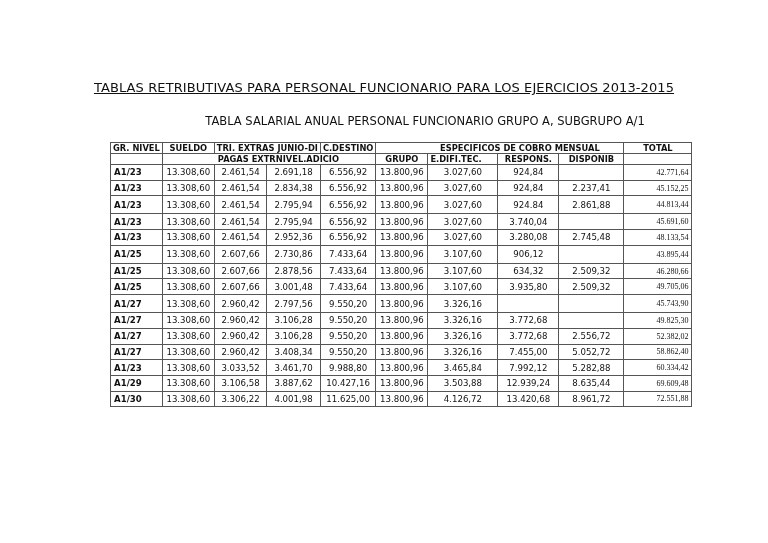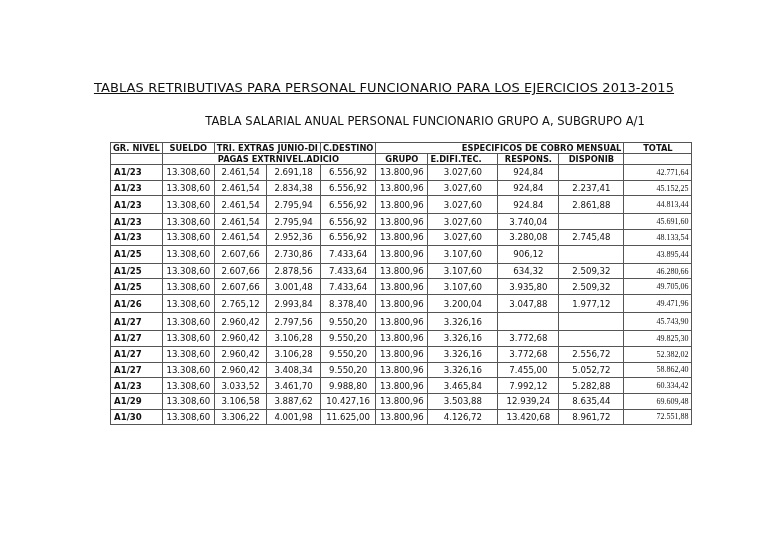--- a/index.html
+++ b/index.html
@@ -35,21 +35,21 @@
       <col style="width:61px">
     <col style="width:65px">
       <col style="width:68px">
   </colgroup>
   <tbody>
       <tr class="hdr">
     <td class="hl">GR. NIVEL</td>
     <td class="hc">SUELDO</td>
     <td class="hl" colspan="2">TRI. EXTRAS JUNIO-DI</td>
     <td class="hl">C.DESTINO</td>
-    <td class="hr" colspan="4" style="text-align:right;padding-left:42px"><span>ESPECIFICOS DE COBRO MENSUAL</span></td>
+    <td class="hr" colspan="4" style="text-align:center;padding-left:42px"><span>ESPECIFICOS DE COBRO MENSUAL</span></td>
     <td class="hc">TOTAL</td>
   </tr>
   <tr class="hdr">
     <td></td>
     <td colspan="4" style="padding-left:55px"><span>PAGAS EXTR</span><span>NIVEL.ADICIO</span></td>
     <td class="hr">GRUPO</td>
     <td class="hl">E.DIFI.TEC.</td>
     <td class="hc">RESPONS.</td>
     <td class="hc">DISPONIB</td>
     <td></td>
@@ -146,32 +146,20 @@
         <td class="num">2.607,66</td>
         <td class="num">3.001,48</td>
         <td class="num">7.433,64</td>
         <td class="num">13.800,96</td>
         <td class="num">3.107,60</td>
         <td class="num">3.935,80</td>
         <td class="num">2.509,32</td>
         <td class="tot">49.705,06</td>
       </tr>
       <tr class="tall">
-        <td class="c-nivel">A1/26</td>
-        <td class="num">13.308,60</td>
-        <td class="num">2.765,12</td>
-        <td class="num">2.993,84</td>
-        <td class="num">8.378,40</td>
-        <td class="num">13.800,96</td>
-        <td class="num">3.200,04</td>
-        <td class="num">3.047,88</td>
-        <td class="num">1.977,12</td>
-        <td class="tot">49.471,96</td>
-      </tr>
-      <tr class="tall">
         <td class="c-nivel">A1/27</td>
         <td class="num">13.308,60</td>
         <td class="num">2.960,42</td>
         <td class="num">2.797,56</td>
         <td class="num">9.550,20</td>
         <td class="num">13.800,96</td>
         <td class="num">3.326,16</td>
         <td class="num"></td>
         <td class="num"></td>
         <td class="tot">45.743,90</td>

